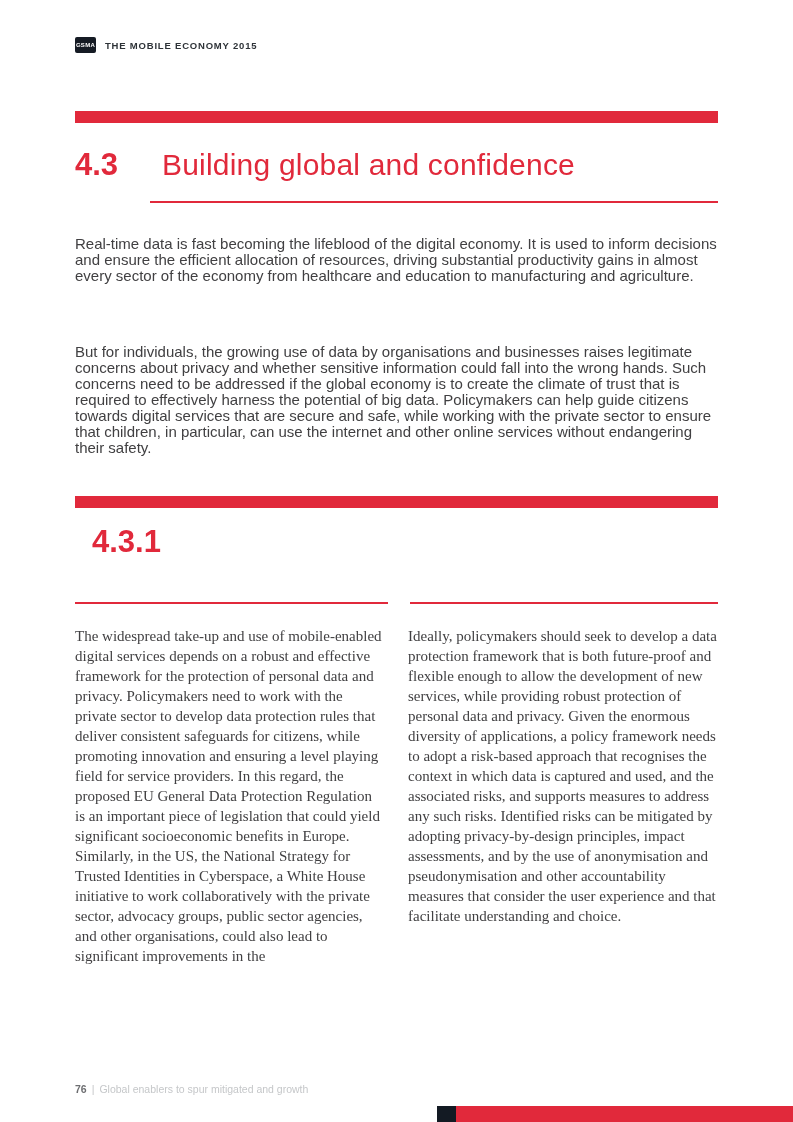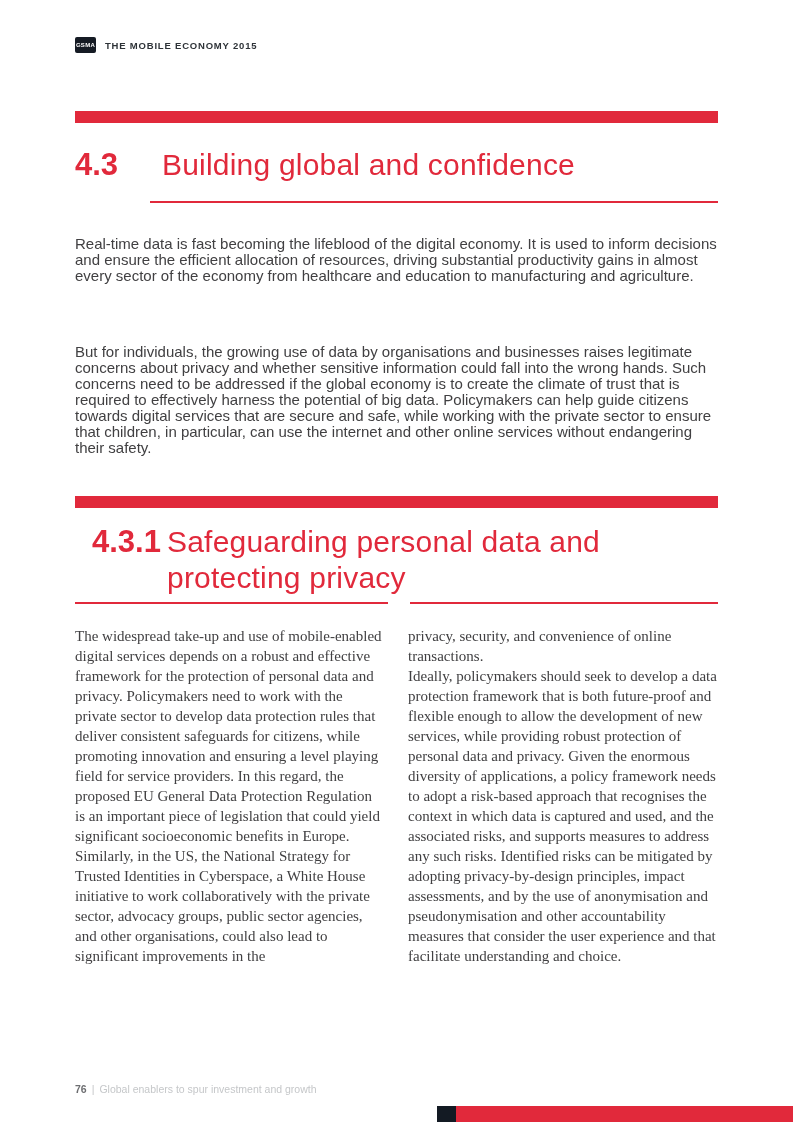--- a/index.html
+++ b/index.html
@@ -80,37 +80,35 @@
   </div>
   <div class="rule rule-1"></div>
 
   <p class="para para-1">Real-time data is fast becoming the lifeblood of the digital economy. It is used to inform decisions and ensure the efficient allocation of resources, driving substantial productivity gains in almost every sector of the economy from healthcare and education to manufacturing and agriculture.</p>
   <p class="para para-2">But for individuals, the growing use of data by organisations and businesses raises legitimate concerns about privacy and whether sensitive information could fall into the wrong hands. Such concerns need to be addressed if the global economy is to create the climate of trust that is required to effectively harness the potential of big data. Policymakers can help guide citizens towards digital services that are secure and safe, while working with the private sector to ensure that children, in particular, can use the internet and other online services without endangering their safety.</p>
 
   <div class="red-bar bar-2"></div>
 
   <div class="h-sub">
     <div class="h-num">4.3.1</div>
-    <div class="h-title">Safeguarding personal data and protecting privacy</div>
   </div>
   <div class="rule rule-2a"></div>
   <div class="rule rule-2b"></div>
 
   <div class="columns">
     <div class="col">
       <p>The widespread take-up and use of mobile-enabled digital services depends on a robust and effective framework for the protection of personal data and privacy. Policymakers need to work with the private sector to develop data protection rules that deliver consistent safeguards for citizens, while promoting innovation and ensuring a level playing field for service providers. In this regard, the proposed EU General Data Protection Regulation is an important piece of legislation that could yield significant socioeconomic benefits in Europe. Similarly, in the US, the National Strategy for Trusted Identities in Cyberspace, a White House initiative to work collaboratively with the private sector, advocacy groups, public sector agencies, and other organisations, could also lead to significant improvements in the</p>
     </div>
     <div class="col">
-      <p>privacy, security, and convenience of online transactions.</p>
       <p>Ideally, policymakers should seek to develop a data protection framework that is both future-proof and flexible enough to allow the development of new services, while providing robust protection of personal data and privacy. Given the enormous diversity of applications, a policy framework needs to adopt a risk-based approach that recognises the context in which data is captured and used, and the associated risks, and supports measures to address any such risks. Identified risks can be mitigated by adopting privacy-by-design principles, impact assessments, and by the use of anonymisation and pseudonymisation and other accountability measures that consider the user experience and that facilitate understanding and choice.</p>
     </div>
   </div>
 
   <div class="footer">
     <span class="page-num">76</span>
     <span class="footer-sep">|</span>
-    <span class="footer-caption">Global enablers to spur investment and growth</span>
+    <span class="footer-caption">Global enablers to spur mitigated and growth</span>
   </div>
 
   <div class="bottom-dark"></div>
   <div class="bottom-red"></div>
 
 </div>
 
 </body></html>

